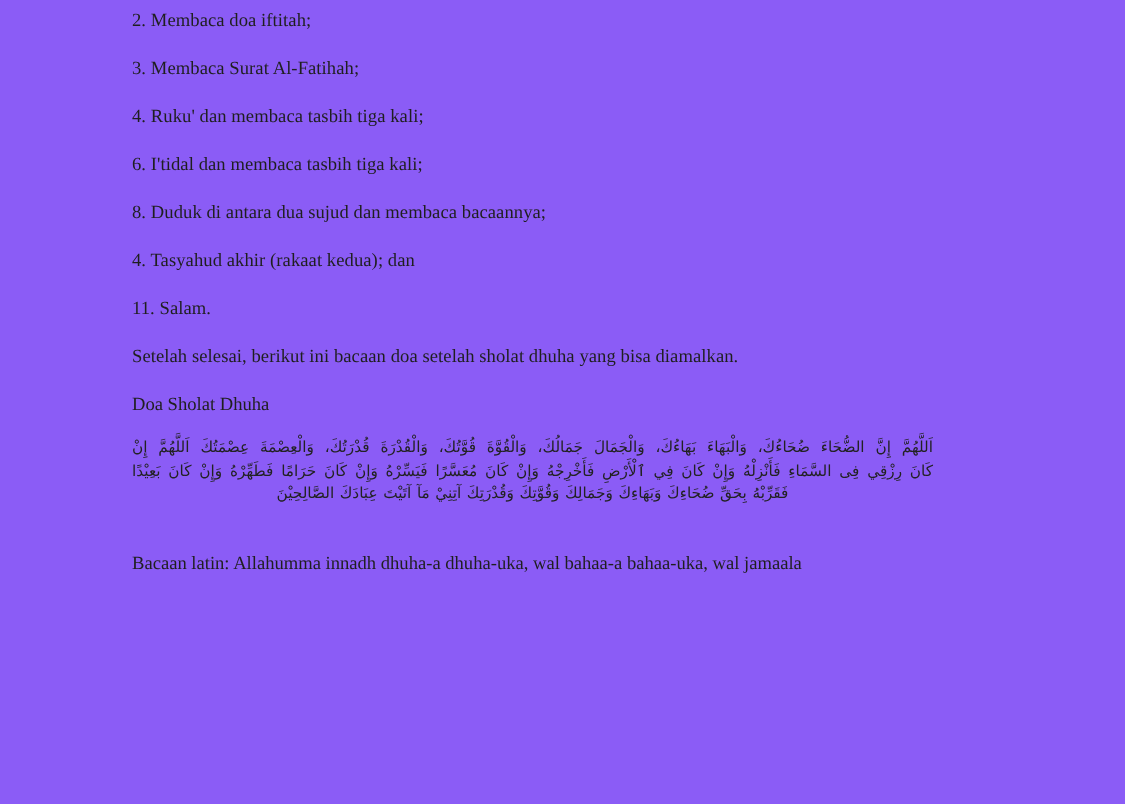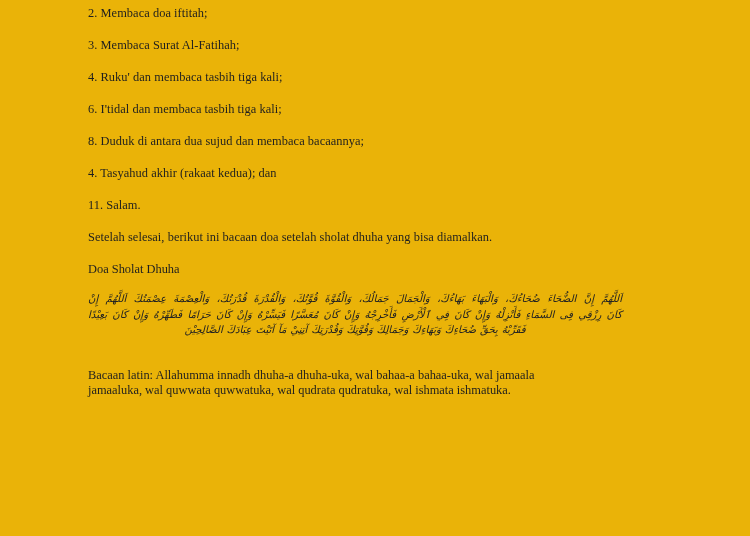--- a/index.html
+++ b/index.html
@@ -16,21 +16,21 @@
     color: #1a1a1a;
     position: relative;
   }
   #page {
     position: absolute;
     left: 0;
     top: 0;
     width: 750px;
     height: 536px;
     overflow: hidden;
-    background: #eab308;
+    background: #8b5cf6;
   }
   #content {
     position: absolute;
     left: 88px;
     top: 0px;
     width: 536px;
   }
   .para {
     font-size: 12.4px;
     line-height: 16px;
@@ -53,21 +53,20 @@
     unicode-bidi: bidi-override;
     font-family: "DejaVu Sans", "Liberation Sans", sans-serif;
     font-size: 10.2px;
     line-height: 15.6px;
     text-align: justify;
     text-align-last: center;
     margin: 0 0 16px 0;
     color: #222222;
     width: 534px;
     word-spacing: 0.5px;
-    font-style: italic;
   }
   .arabic-line {
     display: block;
     text-align: justify;
     text-align-last: justify;
     white-space: nowrap;
   }
   .arabic-line.last {
     text-align-last: center;
   }
@@ -105,17 +104,16 @@
     <div class="arabic-block">
       <span class="arabic-line">اَللَّهُمَّ إِنَّ الضُّحَاءَ ضُحَاءُكَ، وَالْبَهَاءَ بَهَاءُكَ، وَالْجَمَالَ جَمَالُكَ، وَالْقُوَّةَ قُوَّتُكَ، وَالْقُدْرَةَ قُدْرَتُكَ، وَالْعِصْمَةَ عِصْمَتُكَ اَللَّهُمَّ إِنْ</span>
       <span class="arabic-line">كَانَ رِزْقِي فِى السَّمَاءِ فَأَنْزِلْهُ وَإِنْ كَانَ فِي ٱلْأَرْضِ فَأَخْرِجْهُ وَإِنْ كَانَ مُعَسَّرًا فَيَسِّرْهُ وَإِنْ كَانَ حَرَامًا فَطَهِّرْهُ وَإِنْ كَانَ بَعِيْدًا</span>
       <span class="arabic-line last">فَقَرِّبْهُ بِحَقِّ ضُحَاءِكَ وَبَهَاءِكَ وَجَمَالِكَ وَقُوَّتِكَ وَقُدْرَتِكَ آتِنِيْ مَآ آتَيْتَ عِبَادَكَ الصَّالِحِيْنَ</span>
     </div>
 
     <div class="spacer-lg"></div>
 
     <div class="latin-block">
       <span class="latin-line">Bacaan latin:  Allahumma innadh dhuha-a dhuha-uka, wal bahaa-a bahaa-uka, wal jamaala</span>
-      <span class="latin-line">jamaaluka, wal quwwata quwwatuka, wal qudrata qudratuka, wal ishmata ishmatuka.</span>
     </div>
 
   </div>
 </div>
 
 </body></html>

